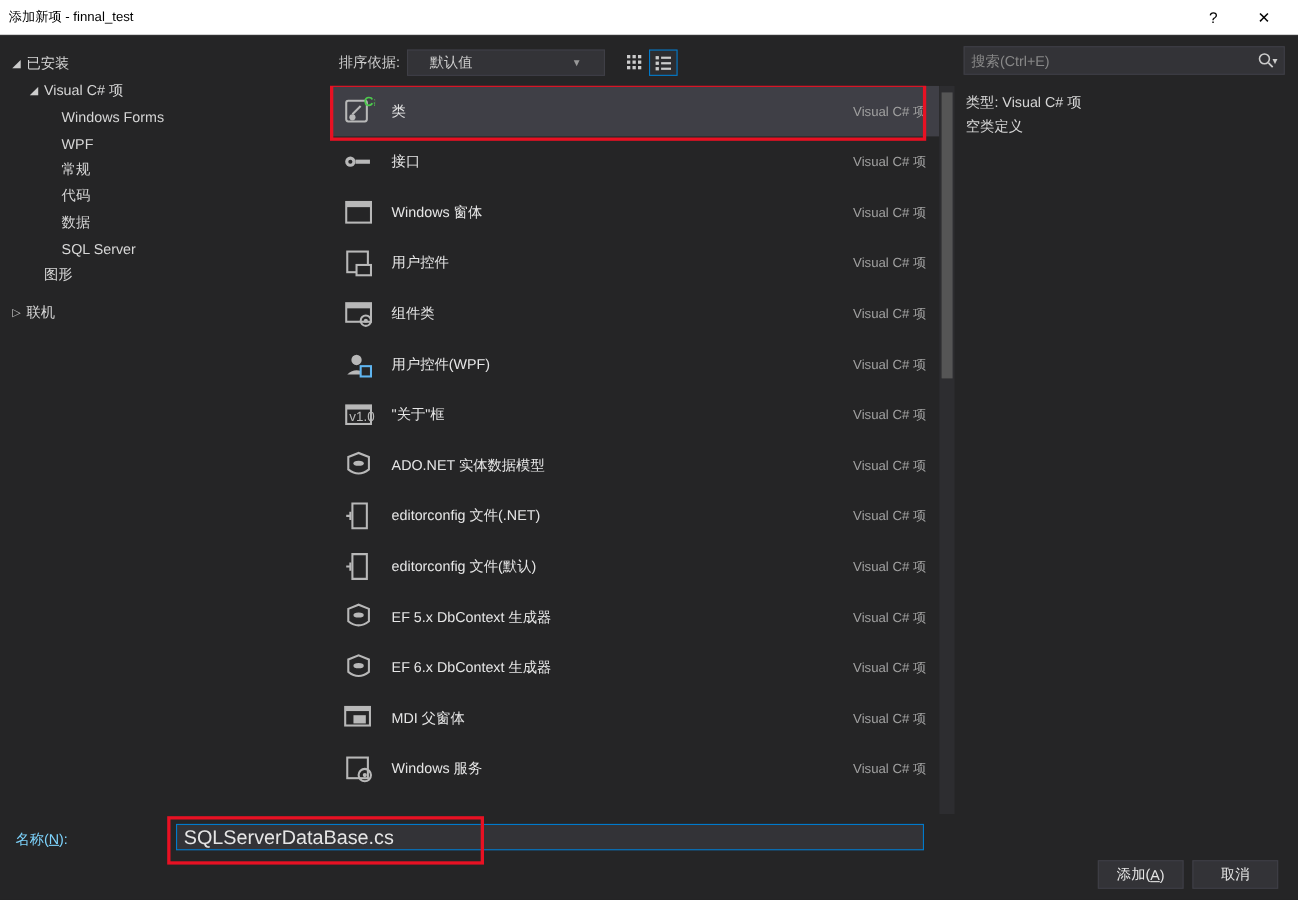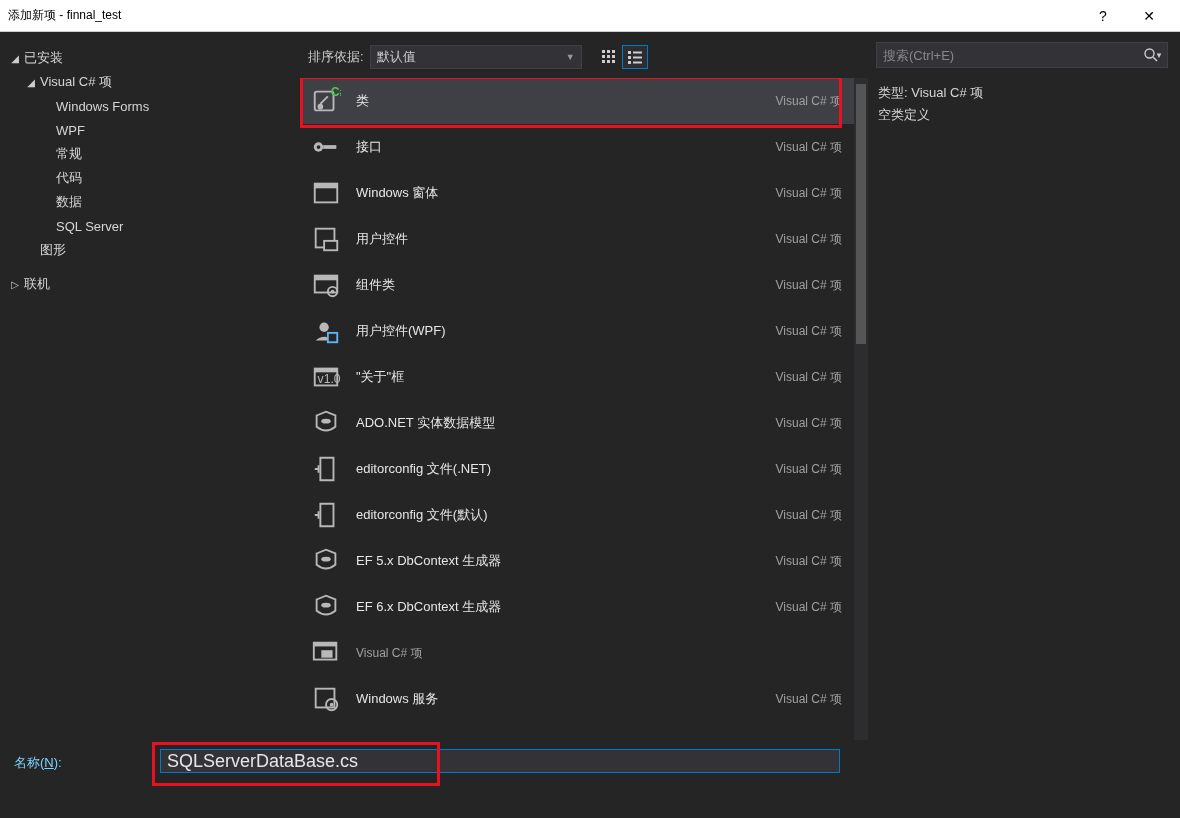--- a/index.html
+++ b/index.html
@@ -21,21 +21,21 @@
 .tree-item.lvl1 { padding-left:0px; }
 .tree-item.lvl2 { padding-left:16px; }
 .tree-item.lvl3 { padding-left:46px; }
 .tree-item.lvl2b { padding-left:30px; }
 .tree-item .label { padding-left:2px; }
 
 
 .center { flex:1; display:flex; flex-direction:column; padding-top:10px; position:relative; }
 .sort-row { display:flex; align-items:center; height:30px; gap:6px; padding-left:8px;text-align:center; }
 .sort-label { color:#ccc; }
-.sort-dropdown { width:212px; height:24px; background:#333337; border:1px solid #3f3f46; display:flex; align-items:center; justify-content:space-between; padding:0 6px; color:#ccc; cursor:pointer; }
+.sort-dropdown { width:180px; height:24px; background:#333337; border:1px solid #3f3f46; display:flex; align-items:center; justify-content:space-between; padding:0 20px; color:#ccc; cursor:pointer; }
 .sort-dropdown .chev { font-size:9px; color:#999; }
 .view-btns { display:flex; margin-left:8px; }
 .view-btn { width:26px; height:24px; border:1px solid transparent; display:flex; align-items:center; justify-content:center; cursor:pointer; }
 .view-btn.active { border:1px solid #007acc; background:#2d2d30; }
 .view-btn svg { display:block; }
 
 
 .tpl-list { flex:1; margin-top:6px; position:relative; overflow:hidden; }
 .tpl-scroll { position:absolute; top:0; left:0; right:14px; bottom:0; overflow-y:hidden; }
 .tpl-row { height:46px; display:flex; align-items:center; padding:0 12px 0 8px; cursor:pointer; }
@@ -284,20 +284,21 @@
             <div class="tpl-lang">Visual C# 项</div>
           </div>
           <div class="tpl-row">
             <div class="tpl-icon">
               <svg viewBox="0 0 32 32">
                 <rect x="3" y="5" width="24" height="18" fill="none" stroke="#b8b8b8" stroke-width="2"></rect>
                 <rect x="3" y="5" width="24" height="4" fill="#b8b8b8"></rect>
                 <rect x="11" y="13" width="12" height="8" fill="#b8b8b8"></rect>
               </svg>
             </div>
+            <div class="tpl-name">MDI 父窗体</div>
             <div class="tpl-lang">Visual C# 项</div>
           </div>
           <div class="tpl-row">
             <div class="tpl-icon">
               <svg viewBox="0 0 32 32">
                 <rect x="5" y="5" width="20" height="20" fill="none" stroke="#b8b8b8" stroke-width="2"></rect>
                 <circle cx="22" cy="22" r="6" fill="none" stroke="#b8b8b8" stroke-width="2"></circle>
                 <circle cx="22" cy="22" r="2" fill="#b8b8b8"></circle>
               </svg>
             </div>
@@ -331,13 +332,23 @@
   </div>
 
 </div>
 
 <div class="bottom">
   <div class="name-row">
     <span class="name-label"><span>名称(</span><u>N</u><span>):</span></span>
   </div>
   <input class="name-input" value="SQLServerDataBase.cs" style="">
   <div class="hl-red" style="left:152px; top:2px; width:288px; height:44px;"></div>
+  <div class="btn-row">
+    <div class="dlg-btn">
+        <span>添加(</span>
+        <u>A</u>
+        <span>)</span>
+      </div>
+    <div class="dlg-btn">
+        <span>取消</span>
+      </div>
+  </div>
 </div>
 
 </body></html>

